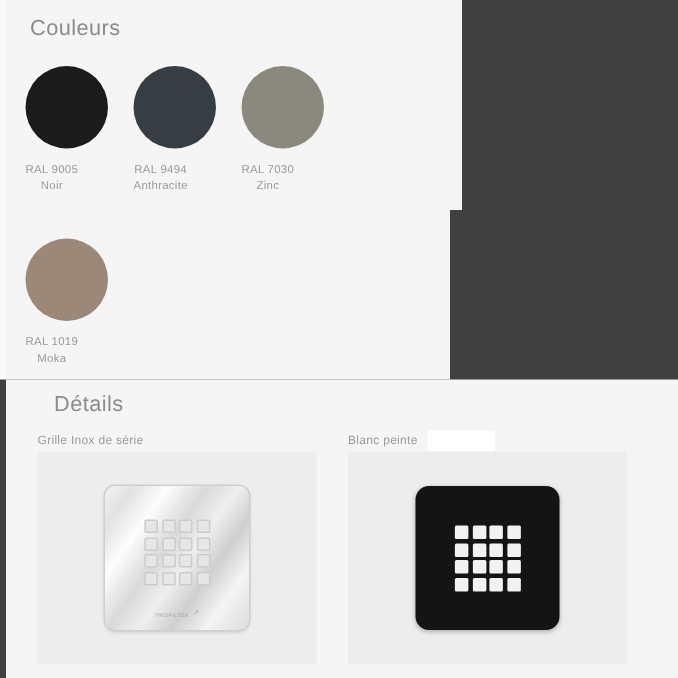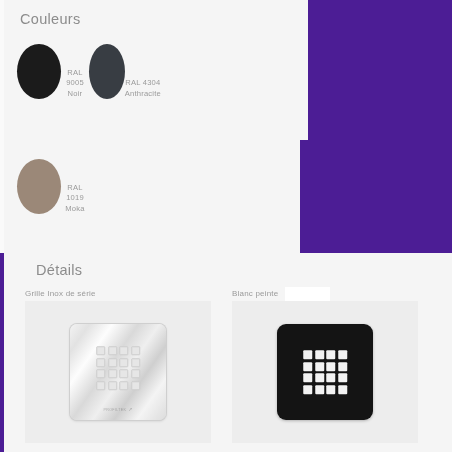--- a/index.html
+++ b/index.html
@@ -2,21 +2,21 @@
 <html><head>
 <meta charset="utf-8">
 <style>
   * { box-sizing: border-box; margin: 0; padding: 0; }
   html, body {
     width: 452px; height: 452px;
     background: #ffffff;
     font-family: "Liberation Sans", sans-serif;
     overflow: hidden;
   }
-  .page { position: relative; width: 452px; height: 452px; background: #4c1d95; }
+  .page { position: relative; width: 452px; height: 452px; background: #404040; }
 
   
   .couleurs-panel-a {
     position: absolute; left: 4px; top: 0; width: 304px; height: 140px;
     background: #f5f5f5;
   }
   .couleurs-panel-b {
     position: absolute; left: 4px; top: 140px; width: 296px; height: 113px;
     background: #f5f5f5;
   }
@@ -40,22 +40,22 @@
     display: flex;
     width: 288px;
     left: 17px;
   }
   .swatch-row-1 { top: 44px; }
   .swatch-row-2 { top: 159px; }
 
   .swatch {
     width: 72px;
     display: flex;
-    flex-direction: row;
-    align-items: flex-end;
+    flex-direction: column;
+    align-items: flex-start;
   }
   .swatch-dot {
     width: 55px; height: 55px;
     border-radius: 50%;
   }
   .swatch-dot.bordered { box-shadow: inset 0 0 0 1px #ececec; }
   .swatch-label {
     margin-top: 9px;
     font-size: 7.6px;
     line-height: 10.5px;
@@ -174,22 +174,29 @@
     <div class="swatch">
       <div class="swatch-dot" style="background:#1b1b1b"></div>
       <div class="swatch-label">
         <span>RAL 9005</span>
         <span class="l2">Noir</span>
       </div>
     </div>
     <div class="swatch">
       <div class="swatch-dot" style="background:#383d43"></div>
       <div class="swatch-label">
-        <span>RAL 4304</span>
+        <span>RAL 9494</span>
         <span class="l2">Anthracite</span>
+      </div>
+    </div>
+    <div class="swatch">
+      <div class="swatch-dot" style="background:#8b897d"></div>
+      <div class="swatch-label">
+        <span>RAL 7030</span>
+        <span class="l2">Zinc</span>
       </div>
     </div>
   </div>
 
   <div class="swatch-row swatch-row-2">
     <div class="swatch">
       <div class="swatch-dot" style="background:#9b8878"></div>
       <div class="swatch-label">
         <span>RAL 1019</span>
         <span class="l2">Moka</span>

